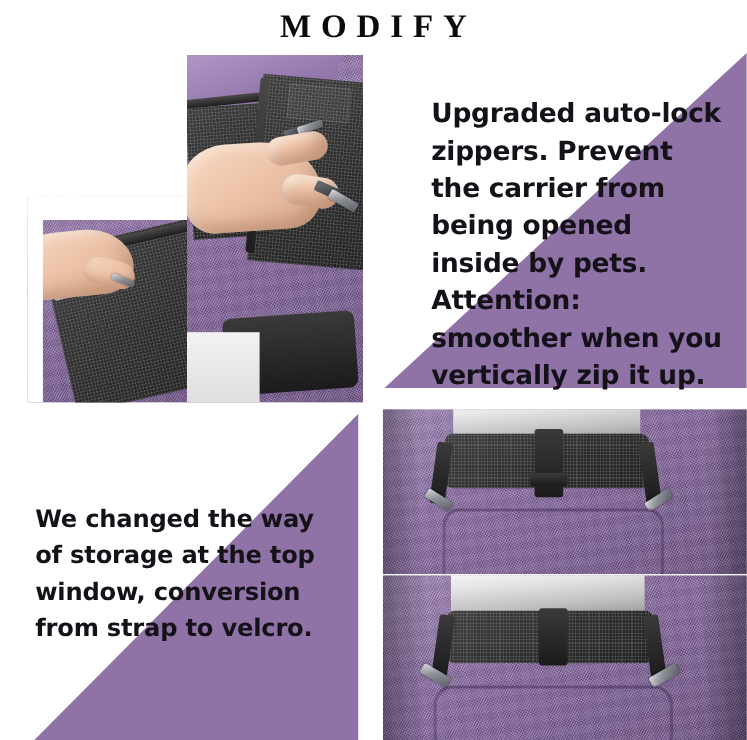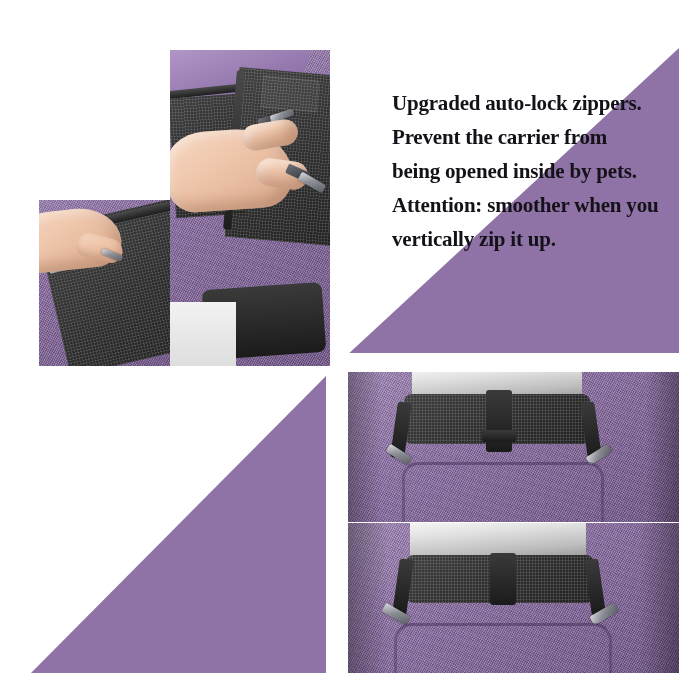--- a/index.html
+++ b/index.html
@@ -117,23 +117,22 @@
     position: absolute;
     font-family: "DejaVu Sans", sans-serif;
     font-weight: bold;
     color: #141218;
     letter-spacing: -0.2px;
   }
   #copy-zippers {
     left: 392px;
     top: 86px;
     width: 268px;
-    font-size: 21px;
+    font-size: 24px;
     line-height: 34px;
-    font-family: Liberation Serif, serif;
   }
   #copy-storage {
     left: 32px;
     top: 456px;
     width: 280px;
     font-size: 22px;
     line-height: 33px;
   }
 
   
@@ -147,20 +146,21 @@
     text-shadow: 0 1px 2px rgba(255,255,255,.35);
   }
   #label-used { left: 455px; top: 472px; }
   #label-now  { left: 458px; top: 634px; }
 </style>
 </head>
 <body>
 
 <div id="infographic">
 
+  <div class="title">MODIFY</div>
 
   <div class="wedge wedge-top-right"></div>
   <div class="wedge wedge-bottom-left"></div>
 
   <div class="photo" id="photo-zip-left">
     <div class="fabric-purple"></div>
 
     <div class="mesh-black" style="left:12px; top:52px; width:150px; height:150px; transform:rotate(-13deg); transform-origin:0 0;"></div>
 
     <div class="trim-black" style="left:4px; top:56px; width:156px; height:9px; transform:rotate(-13deg); transform-origin:0 0;"></div>
@@ -249,14 +249,15 @@
 
     <div style="position:absolute; left:46px; top:100px; width:212px; height:60px;
                 border-top:3px solid rgba(60,40,80,.45); border-left:3px solid rgba(60,40,80,.35);
                 border-right:3px solid rgba(60,40,80,.35); border-radius:18px 18px 0 0;"></div>
     <div style="position:absolute; left:0; top:0; width:40px; height:150px; background:linear-gradient(90deg,rgba(0,0,0,.32),rgba(0,0,0,0));"></div>
     <div style="position:absolute; right:0; top:0; width:40px; height:150px; background:linear-gradient(270deg,rgba(0,0,0,.32),rgba(0,0,0,0));"></div>
   </div>
 
 
   <div class="copy" id="copy-zippers">Upgraded auto-lock zippers. Prevent the carrier from being opened inside by pets. Attention: smoother when you vertically zip it up.</div>
+  <div class="copy" id="copy-storage">We changed the way of storage at the top window, conversion from strap to velcro.</div>
 
 </div>
 
 </body></html>

